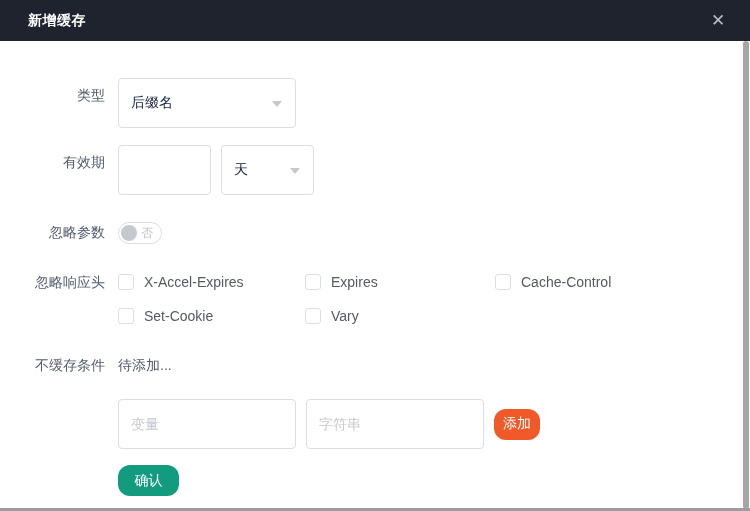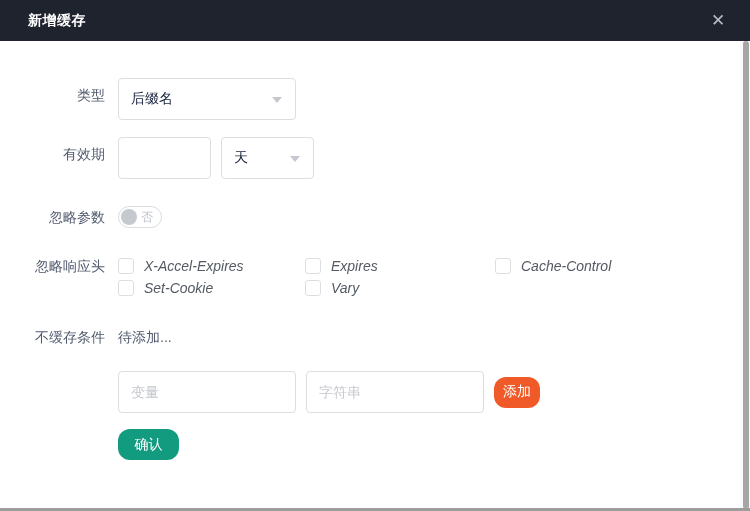--- a/index.html
+++ b/index.html
@@ -57,21 +57,21 @@
     text-align: right;
     margin-right: 13px;
     font-size: 14px;
     color: #515a6e;
     line-height: 34px;
     white-space: nowrap;
   }
 
   
   .ctl {
-    height: 42px;
+    height: 50px;
     border: 1px solid #dcdee2;
     border-radius: 4px;
     background: #ffffff;
     font-size: 14px;
   }
   .select-box {
     position: relative;
     display: flex;
     align-items: center;
     padding: 0 28px 0 12px;
@@ -120,23 +120,22 @@
     margin-left: 22px;
     font-size: 12px;
     color: #c0c4cb;
     line-height: 1;
   }
 
   
   .checkbox-grid {
     display: grid;
     grid-template-columns: 187px 190px auto;
-    row-gap: 6px;
+    row-gap: 18px;
     padding-top: 9px;
-    font-style: italic;
   }
   .checkbox-item {
     display: flex;
     align-items: center;
     cursor: pointer;
   }
   .checkbox-box {
     width: 16px; height: 16px;
     border: 1px solid #dcdee2;
     border-radius: 3px;
@@ -183,21 +182,21 @@
   }
 
   
   .mb17 { margin-bottom: 17px; }
   .mb16 { margin-bottom: 16px; }
   .row-switch   { margin-top: 27px; }
   .row-checkbox { margin-top: 21px; }
   .row-hint     { margin-top: 31px; align-items: flex-end; }
   .row-inputs   { margin-top: 24px; margin-left: 118px; }
   .row-confirm  { margin-top: 16px; margin-left: 118px; }
-  .label-mid { line-height: 22px; }
+  .label-mid { line-height: 22px; font-family: Liberation Mono, monospace; }
   .label-top { line-height: 16px; padding-top: 9px; }
   .label-hint { line-height: 20px; }
   .gap10 { margin-left: 10px; }
 
   
   .scrollbar-track {
     position: absolute;
     right: 0; top: 41px; bottom: 0;
     width: 10px;
     background: #fbfbfb;

